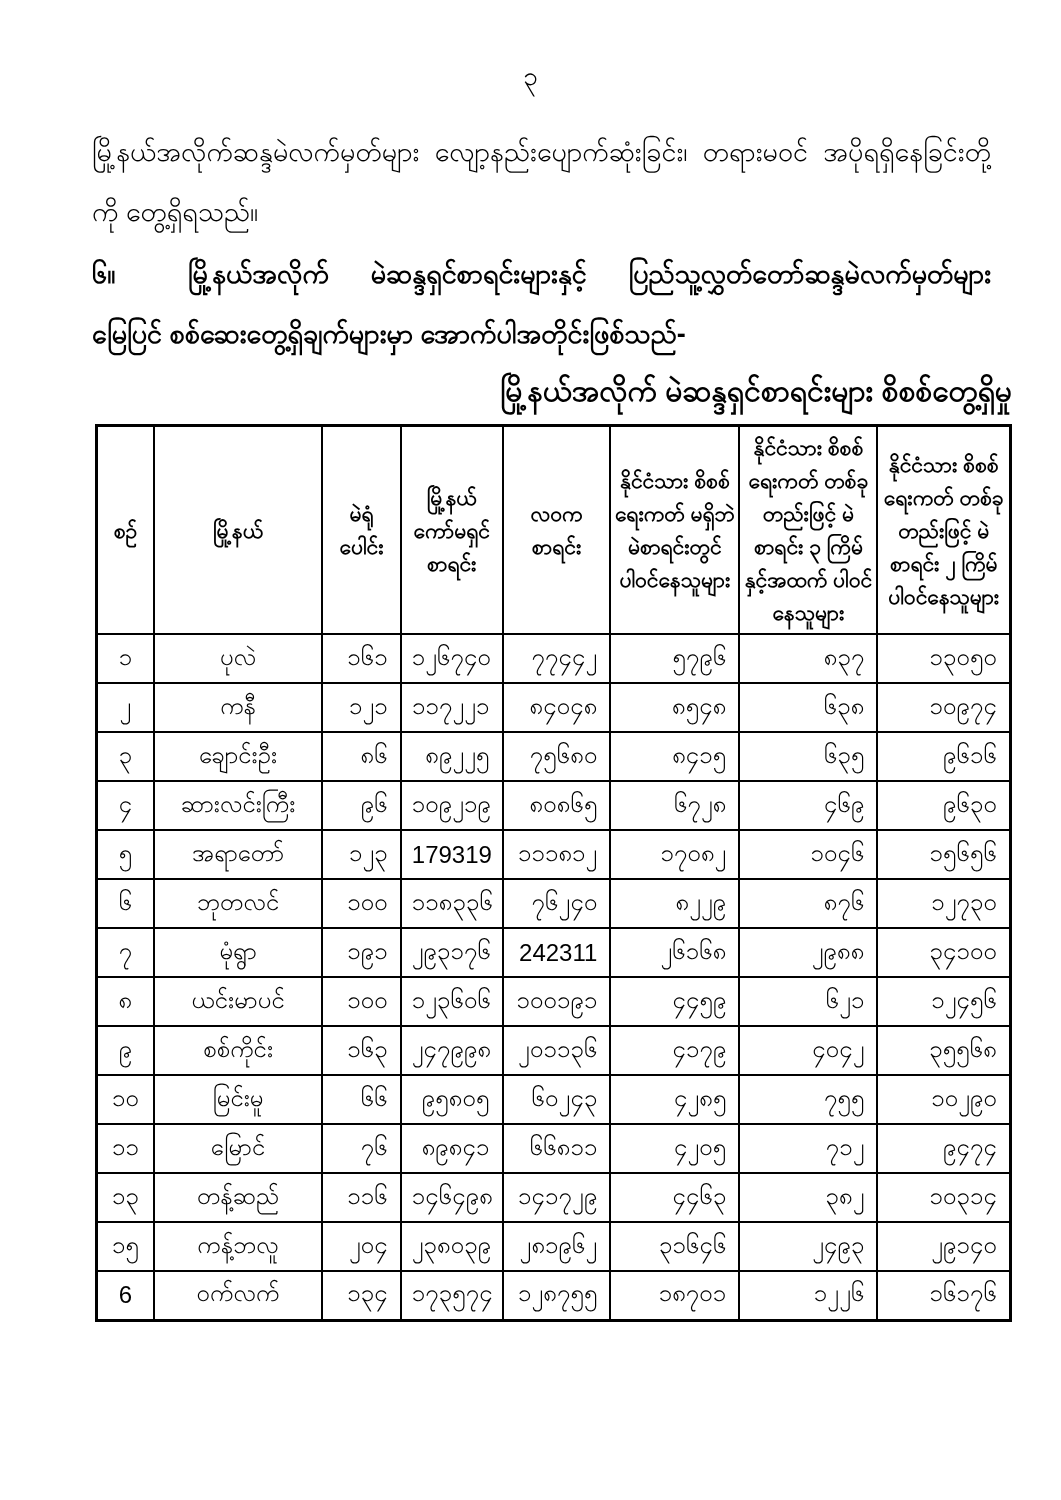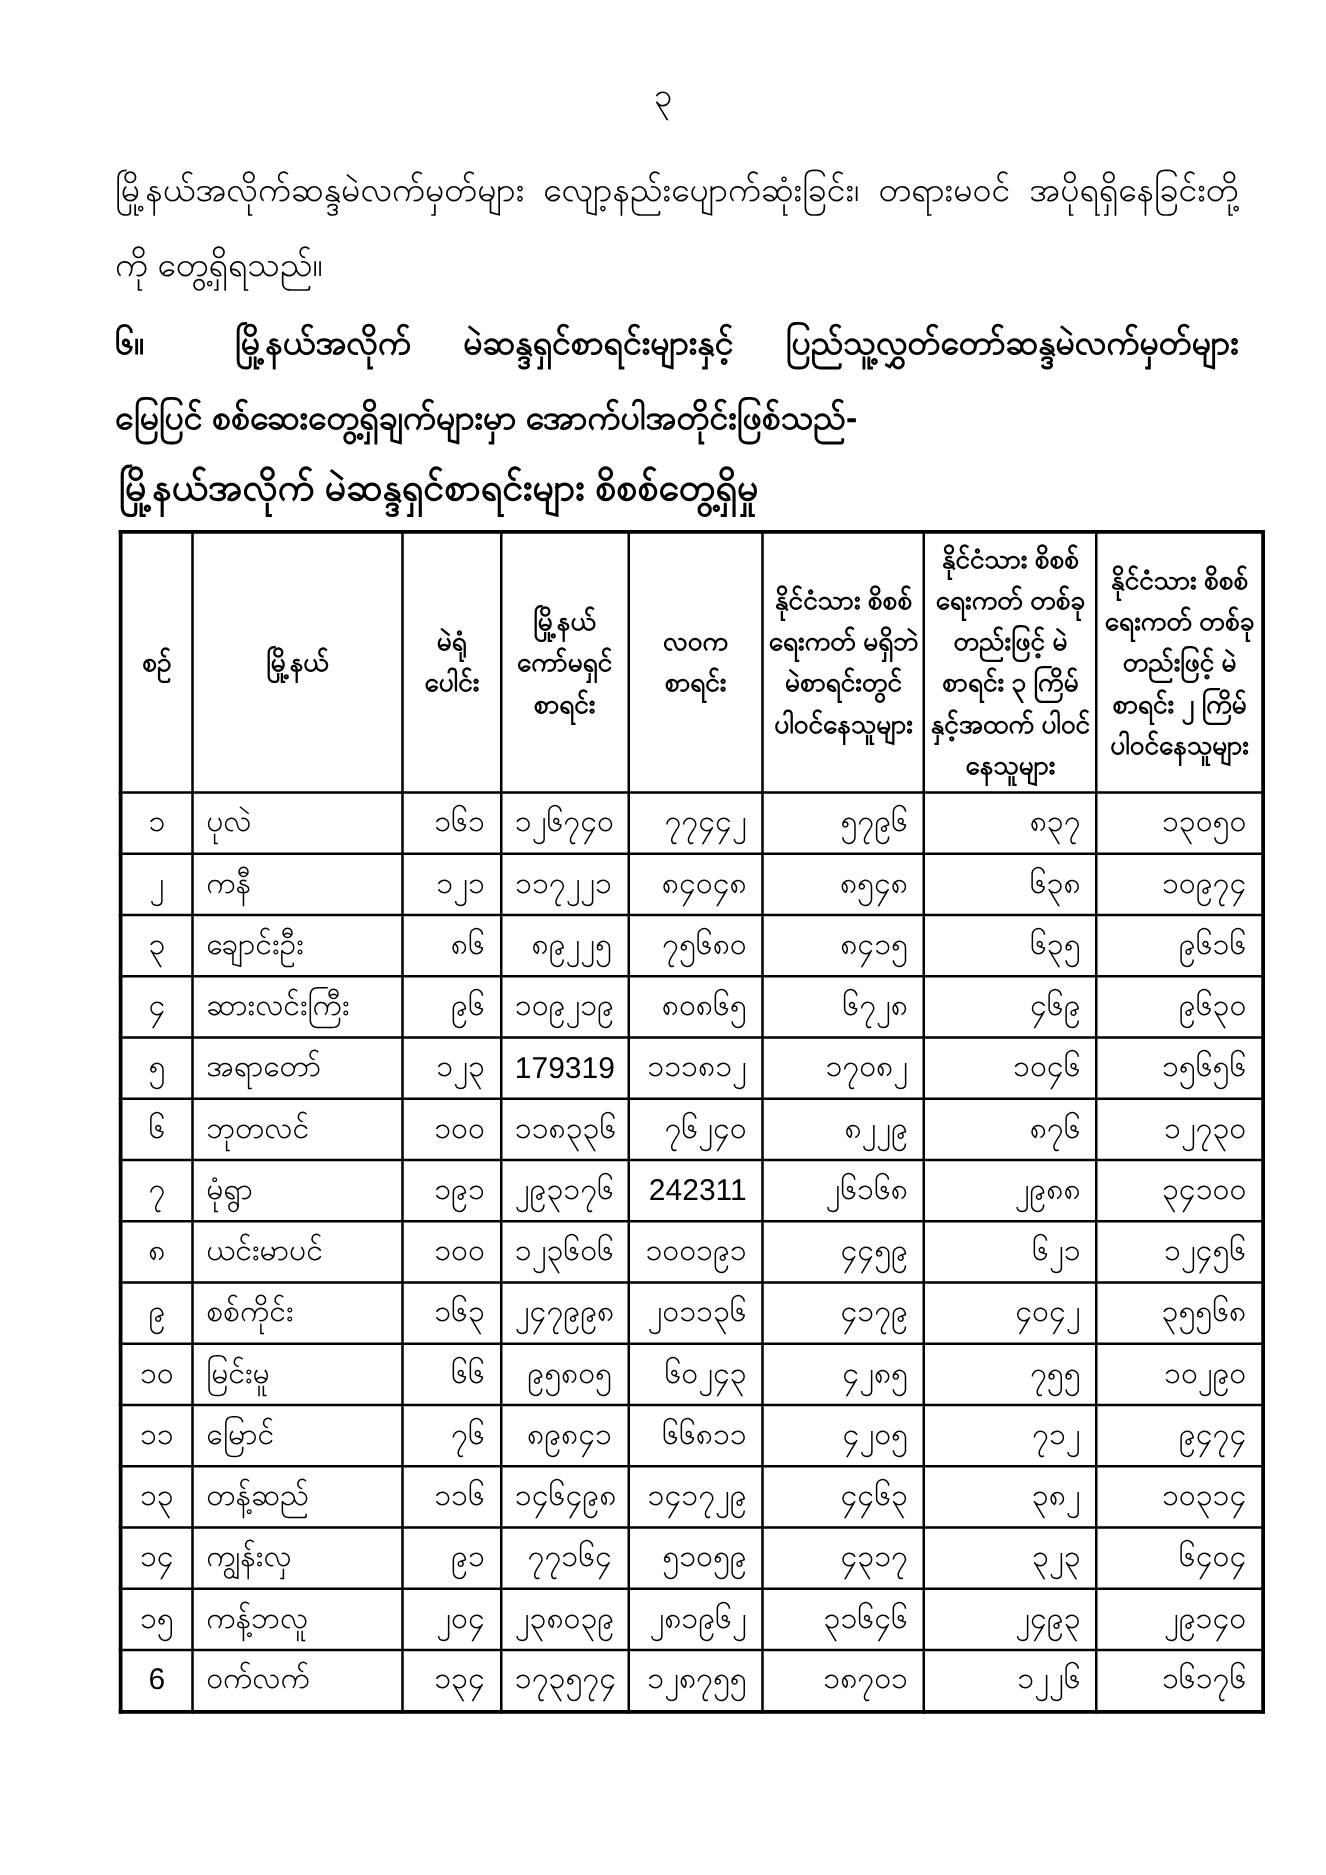--- a/index.html
+++ b/index.html
@@ -23,21 +23,21 @@
     line-height: 60px;
     text-align: justify;
     margin: 0 70px 0 92px;
   }
   .para1 { margin-top: 26px; }
   .para2 { margin-top: 2px; font-weight: bold; }
   .item-num { display: inline-block; min-width: 96px; }
   .table-title {
     font-size: 30px;
     font-weight: bold;
-    text-align: left;
+    text-align: right;
     margin: 4px 49px 0 95px;
     line-height: 46px;
   }
   table.data-table {
     border-collapse: collapse;
     table-layout: fixed;
     width: 917px;
     margin: 10px 0 0 95px;
     border: 3px solid #000000;
   }
@@ -54,21 +54,21 @@
     text-align: center;
     vertical-align: middle;
     padding: 4px 3px;
   }
   .data-table td {
     font-size: 24px;
     vertical-align: middle;
     padding: 0 10px;
   }
   td.c0 { text-align: center; padding: 0 4px; }
-  td.c1 { text-align: left; }
+  td.c1 { text-align: center; }
   td.num { text-align: right; padding-right: 12px; }
   col.col-1 { width: 57px; }
   col.col-2 { width: 167px; }
   col.col-3 { width: 78px; }
   col.col-4 { width: 101px; }
   col.col-5 { width: 107px; }
   col.col-6 { width: 128px; }
   col.col-7 { width: 137px; }
   col.col-8 { width: 132px; }
 </style>
@@ -223,30 +223,20 @@
           <td class="c0">၁၃</td>
           <td class="c1">တန့်ဆည်</td>
           <td class="num">၁၁၆</td>
           <td class="num">၁၄၆၄၉၈</td>
           <td class="num">၁၄၁၇၂၉</td>
           <td class="num">၄၄၆၃</td>
           <td class="num">၃၈၂</td>
           <td class="num">၁၀၃၁၄</td>
         </tr>
         <tr>
-          <td class="c0">၁၄</td>
-          <td class="c1">ကျွန်းလှ</td>
-          <td class="num">၉၁</td>
-          <td class="num">၇၇၁၆၄</td>
-          <td class="num">၅၁၀၅၉</td>
-          <td class="num">၄၃၁၇</td>
-          <td class="num">၃၂၃</td>
-          <td class="num">၆၄၀၄</td>
-        </tr>
-        <tr>
           <td class="c0">၁၅</td>
           <td class="c1">ကန့်ဘလူ</td>
           <td class="num">၂၀၄</td>
           <td class="num">၂၃၈၀၃၉</td>
           <td class="num">၂၈၁၉၆၂</td>
           <td class="num">၃၁၆၄၆</td>
           <td class="num">၂၄၉၃</td>
           <td class="num">၂၉၁၄၀</td>
         </tr>
         <tr>

